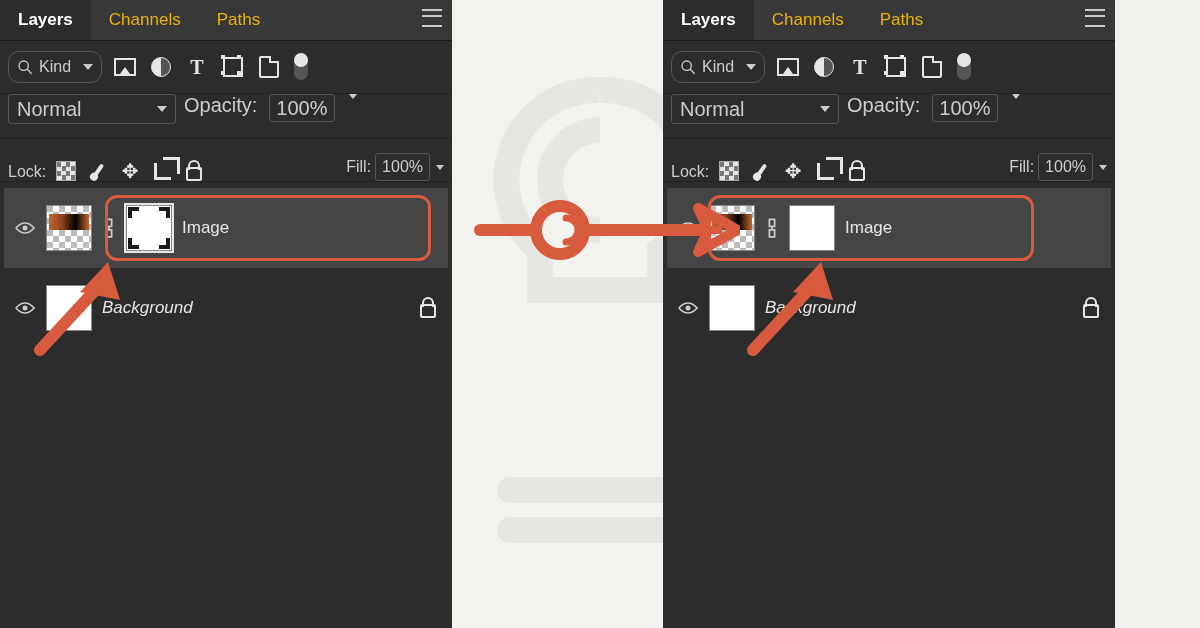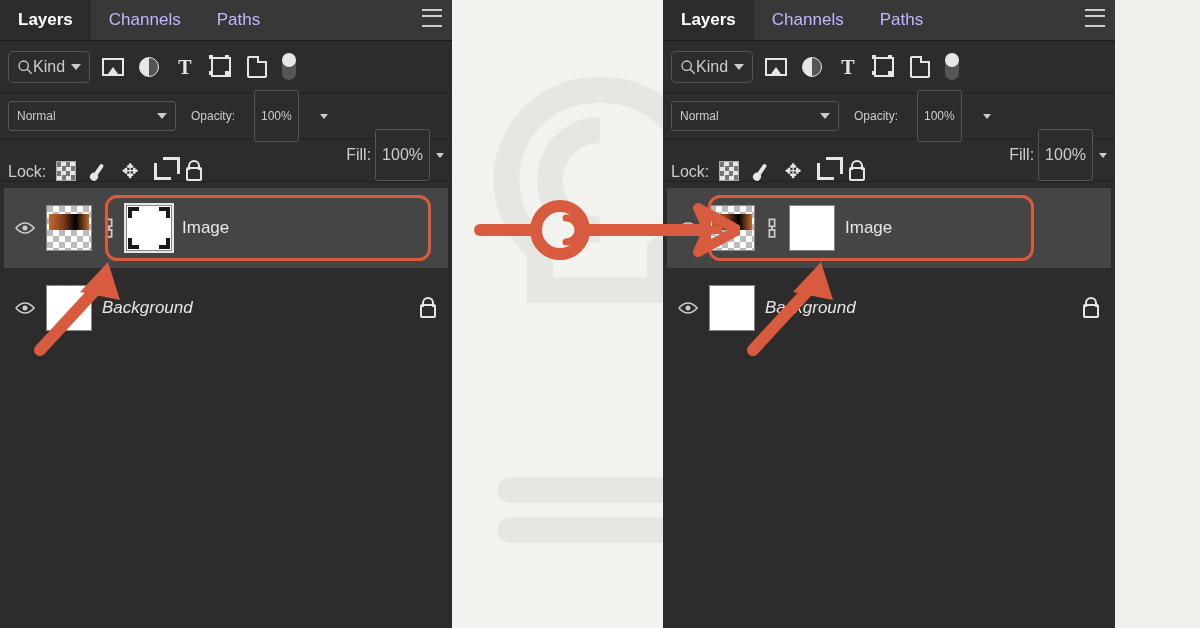--- a/index.html
+++ b/index.html
@@ -2,46 +2,46 @@
 <html><head>
 <meta charset="utf-8">
 <style>
   html,body{margin:0;padding:0;width:1200px;height:628px;font-family:Tahoma,Arial,sans-serif;background:#f0f0ed;overflow:hidden}
   .stage{position:relative;width:1115px;height:628px}
   .panel{position:absolute;top:0;width:452px;height:628px;background:#2c2c2c;color:#ccc;font-size:16px}
   .panel.left{left:0}
   .panel.right{right:0}
   
   .tabs{display:flex;align-items:center;height:40px;background:#383838;border-bottom:1px solid #1a1a1a}
-  .tab{padding:0 18px;height:40px;display:flex;align-items:center;color:#c4b5fd;font-size:17px;cursor:pointer}
+  .tab{padding:0 18px;height:40px;display:flex;align-items:center;color:#eab308;font-size:17px;cursor:pointer}
   .tab.active{background:#2c2c2c;color:#fff;font-weight:bold}
   .tab-opts{margin-left:auto;margin-right:10px;color:#ccc}
   .ham{display:inline-block;width:20px;height:14px;border-top:2px solid #ccc;border-bottom:2px solid #ccc;position:relative}
   .ham:before{content:"";position:absolute;top:4px;left:0;width:20px;border-top:2px solid #ccc}
   
   .row{display:flex;align-items:center;height:52px;padding:0 8px;border-bottom:1px solid #222;gap:12px}
-  .kind{display:flex;align-items:center;height:30px;padding:0 8px;border:1px solid #555;border-radius:5px;background:#2c2c2c}
+  .kind{display:flex;align-items:center;gap:6px;height:30px;padding:0 8px;border:1px solid #555;border-radius:11px;background:#2c2c2c}
   .caret{width:0;height:0;border-left:5px solid transparent;border-right:5px solid transparent;border-top:6px solid #ccc;margin-left:6px}
   .ficons{display:flex;gap:14px;align-items:center}
   .fi{width:22px;height:22px;display:flex;align-items:center;justify-content:center;color:#e6e6e6;font-weight:bold;position:relative}
   
   .i-image{border:2px solid #e6e6e6;width:18px;height:14px}
   .i-image:after{content:"";position:absolute;width:0;height:0;border-left:5px solid transparent;border-right:5px solid transparent;border-bottom:7px solid #e6e6e6;bottom:4px;left:6px}
   .i-adj{width:18px;height:18px;border-radius:50%;background:linear-gradient(90deg,#e6e6e6 50%,#555 50%);border:1px solid #e6e6e6}
   .i-T{font-family:Georgia,serif;font-size:20px}
   .i-shape{width:16px;height:16px;border:2px solid #e6e6e6;transform:rotate(0);position:relative}
   .i-shape:before{content:"";position:absolute;width:4px;height:4px;background:#e6e6e6;top:-4px;left:-4px;box-shadow:16px 0 0 #e6e6e6,0 16px 0 #e6e6e6,16px 16px 0 #e6e6e6}
   .i-smart{width:16px;height:18px;border:2px solid #e6e6e6;border-radius:2px;position:relative}
   .i-smart:after{content:"";position:absolute;width:8px;height:5px;background:#2c2c2c;top:-2px;right:-2px;border-left:2px solid #e6e6e6;border-bottom:2px solid #e6e6e6}
   .toggle{width:14px;height:26px;background:#555;border-radius:7px;position:relative}
   .toggle:after{content:"";position:absolute;width:14px;height:14px;border-radius:50%;background:#e6e6e6;top:-1px;left:0}
   
-  .blend-row{display:flex;align-items:center;height:44px;padding:0 8px;gap:15px;border-bottom:1px solid #222;font-size:12px}
+  .blend-row{display:flex;height:44px;padding:0 8px;gap:8px;border-bottom:1px solid #222;font-size:20px}
   .dd{display:flex;align-items:center;height:28px;padding:0 8px;border:1px solid #555;border-radius:3px;background:#2c2c2c}
-  .num{display:flex;align-items:center;height:26px;padding:12px 6px;border:1px solid #555;border-radius:3px;background:#2c2c2c;margin-left:4px;margin-right:2px}
+  .num{display:flex;align-items:center;height:26px;padding:0 6px;border:1px solid #555;border-radius:3px;background:#2c2c2c;margin-left:4px;margin-right:2px}
   .tinycaret{width:0;height:0;border-left:4px solid transparent;border-right:4px solid transparent;border-top:5px solid #ccc;margin-left:4px}
   
   .lock-row{display:flex;align-items:flex-end;height:42px;padding:0 8px;gap:10px;border-bottom:1px solid #222;font-size:16px}
   .lockicons{display:flex;gap:12px;align-items:center}
   .li{width:20px;height:20px;display:flex;align-items:center;justify-content:center;color:#e6e6e6;position:relative}
   .i-trans{width:18px;height:18px;background:repeating-conic-gradient(#e6e6e6 0 25%,#777 0 50%) 0 0/9px 9px;border:1px solid #aaa}
   .i-brush{width:4px;height:16px;background:#e6e6e6;transform:rotate(35deg);border-radius:2px 2px 0 0}
   .i-brush:after{content:"";position:absolute;width:8px;height:8px;background:#e6e6e6;border-radius:50%;bottom:-3px;left:-2px}
   .i-move{font-size:20px}
   .i-crop{width:14px;height:14px;border-left:3px solid #e6e6e6;border-bottom:3px solid #e6e6e6;position:relative}

